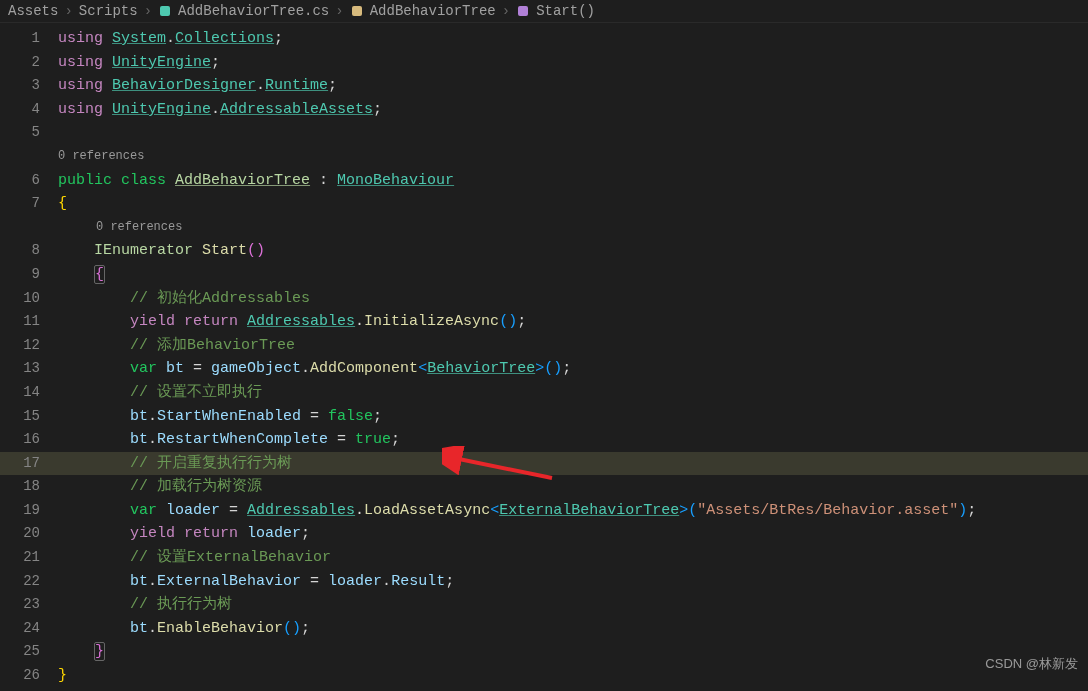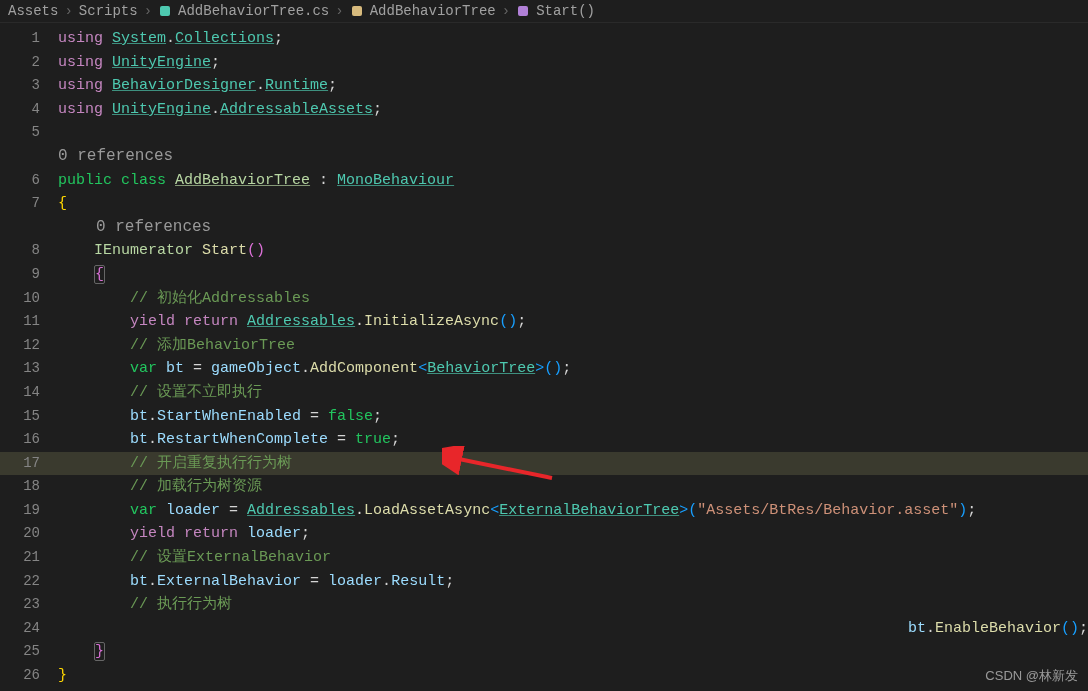--- a/index.html
+++ b/index.html
@@ -50,21 +50,21 @@
   .hl-line {
     background: #3a3a2e;
     position: absolute;
     left: -58px;
     width: 1146px;
     height: 23.6px;
     z-index: -1;
   }
   .ref {
     display: block;
-    font-size: 16px;
+    font-size: 12px;
     color: #999999;
     padding-left: 0;
     height: 23.6px;
     line-height: 23.6px;
   }
   .c-key { color: #c586c0; }
   .c-ns  { color: #4ec9b0; text-decoration: underline; text-decoration-color: #4ec9b0aa; }
   .c-type{ color: #4ec9b0; text-decoration: underline; text-decoration-color: #4ec9b0aa; }
   .c-cls { color: #b8d7a3; text-decoration: underline; text-decoration-color: #b8d7a3aa; }
   .c-clsN{ color: #b8d7a3; }
@@ -72,21 +72,21 @@
   .c-var { color: #9cdcfe; }
   .c-kw2 { color: #22c55e; }
   .c-cmt { color: #6a9955; }
   .c-str { color: #ce9178; }
   .c-p   { color: #d4d4d4; }
   .c-punc{ color: #ffd700; }
   .c-punc2{ color: #da70d6; }
   .c-punc3{ color: #179fff; }
   .watermark {
     position: absolute;
-    bottom: 6px;
+    bottom: 18px;
     right: 10px;
     font-size: 13px;
     color: #cccccc;
     opacity: 0.7;
     font-family: sans-serif;
   }
   .arrow {
     position: absolute;
     top: 446px;
     left: 442px;
@@ -173,21 +173,21 @@
       <div class="line" style="position: relative;"><span>        </span><span class="c-cmt">// 设置不立即执行</span></div>
       <div class="line" style="position: relative;"><span>        </span><span class="c-var">bt</span><span class="c-p">.</span><span class="c-var">StartWhenEnabled</span><span class="c-p"> = </span><span class="c-kw2">false</span><span class="c-p">;</span></div>
       <div class="line" style="position: relative;"><span>        </span><span class="c-var">bt</span><span class="c-p">.</span><span class="c-var">RestartWhenComplete</span><span class="c-p"> = </span><span class="c-kw2">true</span><span class="c-p">;</span></div>
       <div class="line" style="position: relative;"><div class="hl-line"></div><span>        </span><span class="c-cmt">// 开启重复执行行为树</span></div>
       <div class="line" style="position: relative;"><span>        </span><span class="c-cmt">// 加载行为树资源</span></div>
       <div class="line" style="position: relative;"><span>        </span><span class="c-kw2">var </span><span class="c-var">loader</span><span class="c-p"> = </span><span class="c-type">Addressables</span><span class="c-p">.</span><span class="c-fn">LoadAssetAsync</span><span class="c-punc3">&lt;</span><span class="c-type">ExternalBehaviorTree</span><span class="c-punc3">&gt;</span><span class="c-punc3">(</span><span class="c-str">"Assets/BtRes/Behavior.asset"</span><span class="c-punc3">)</span><span class="c-p">;</span></div>
       <div class="line" style="position: relative;"><span>        </span><span class="c-key">yield </span><span class="c-key">return </span><span class="c-var">loader</span><span class="c-p">;</span></div>
       <div class="line" style="position: relative;"><span>        </span><span class="c-cmt">// 设置ExternalBehavior</span></div>
       <div class="line" style="position: relative;"><span>        </span><span class="c-var">bt</span><span class="c-p">.</span><span class="c-var">ExternalBehavior</span><span class="c-p"> = </span><span class="c-var">loader</span><span class="c-p">.</span><span class="c-var">Result</span><span class="c-p">;</span></div>
       <div class="line" style="position: relative;"><span>        </span><span class="c-cmt">// 执行行为树</span></div>
-      <div class="line" style="position: relative; text-align: right;"><span>        </span><span class="c-var">bt</span><span class="c-p">.</span><span class="c-fn">EnableBehavior</span><span class="c-punc3">()</span><span class="c-p">;</span></div>
+      <div class="line" style="position: relative;"><span>        </span><span class="c-var">bt</span><span class="c-p">.</span><span class="c-fn">EnableBehavior</span><span class="c-punc3">()</span><span class="c-p">;</span></div>
       <div class="line" style="position: relative;"><span>    </span><span class="c-punc2" style="border: 1px solid rgb(102, 102, 102); border-radius: 2px;">}</span></div>
       <div class="line" style="position: relative;"><span></span><span class="c-punc">}</span></div>
     </div>
 </div>
 
 <svg class="arrow" width="120" height="40">
   <defs>
     <marker id="ah" markerWidth="10" markerHeight="8" refX="2" refY="4" orient="auto">
       <polygon points="0 0, 10 4, 0 8" fill="#e8262a"></polygon>
     </marker>

